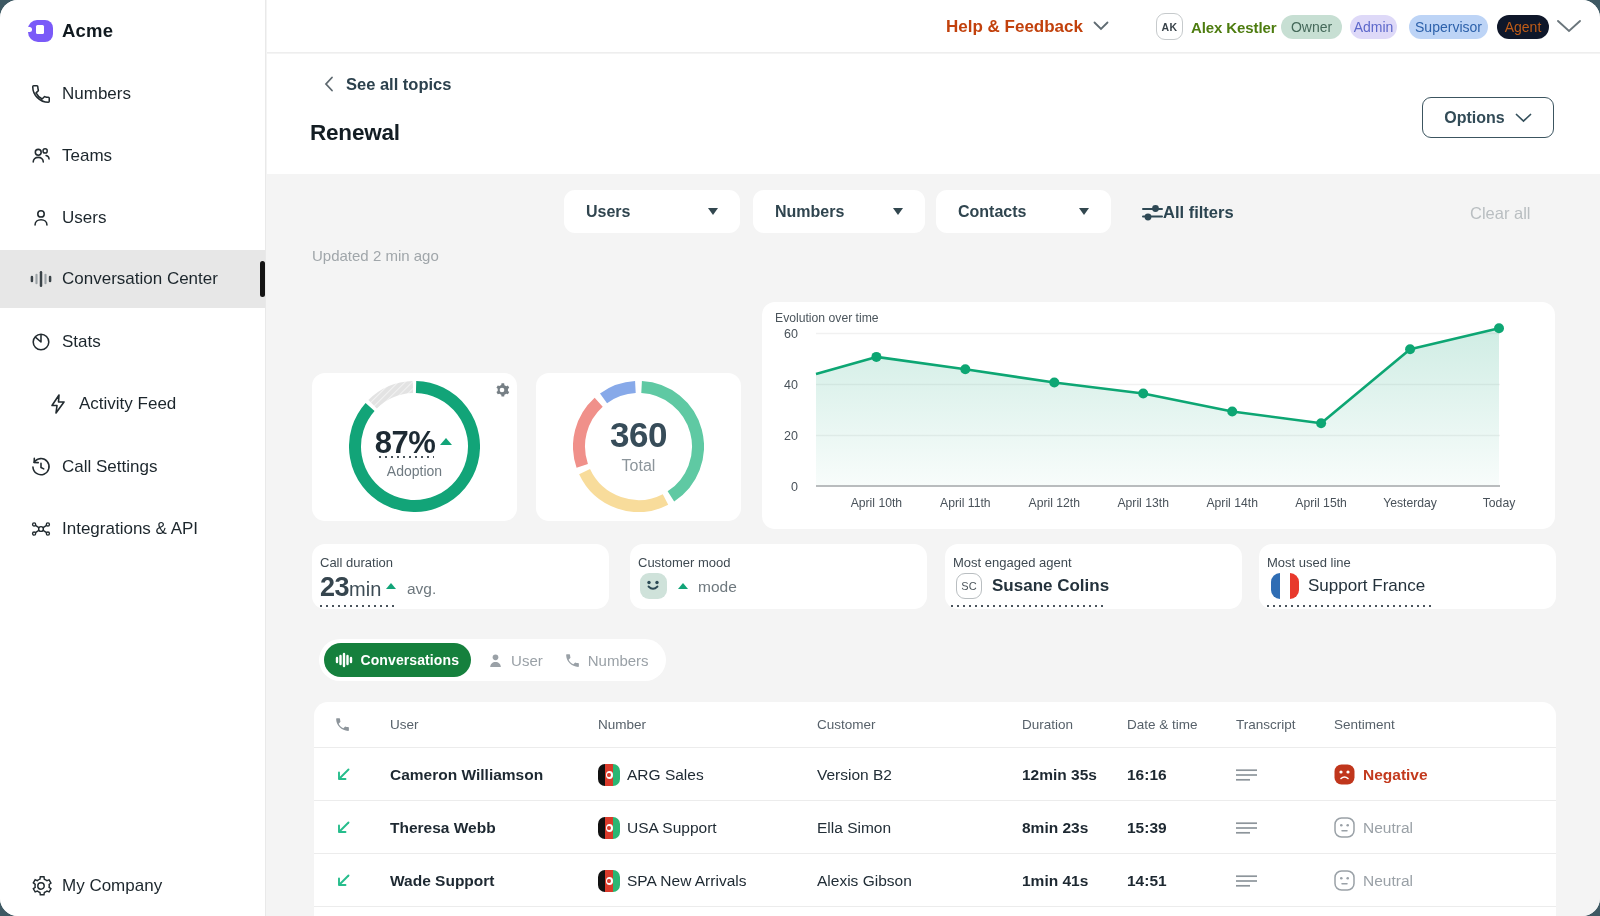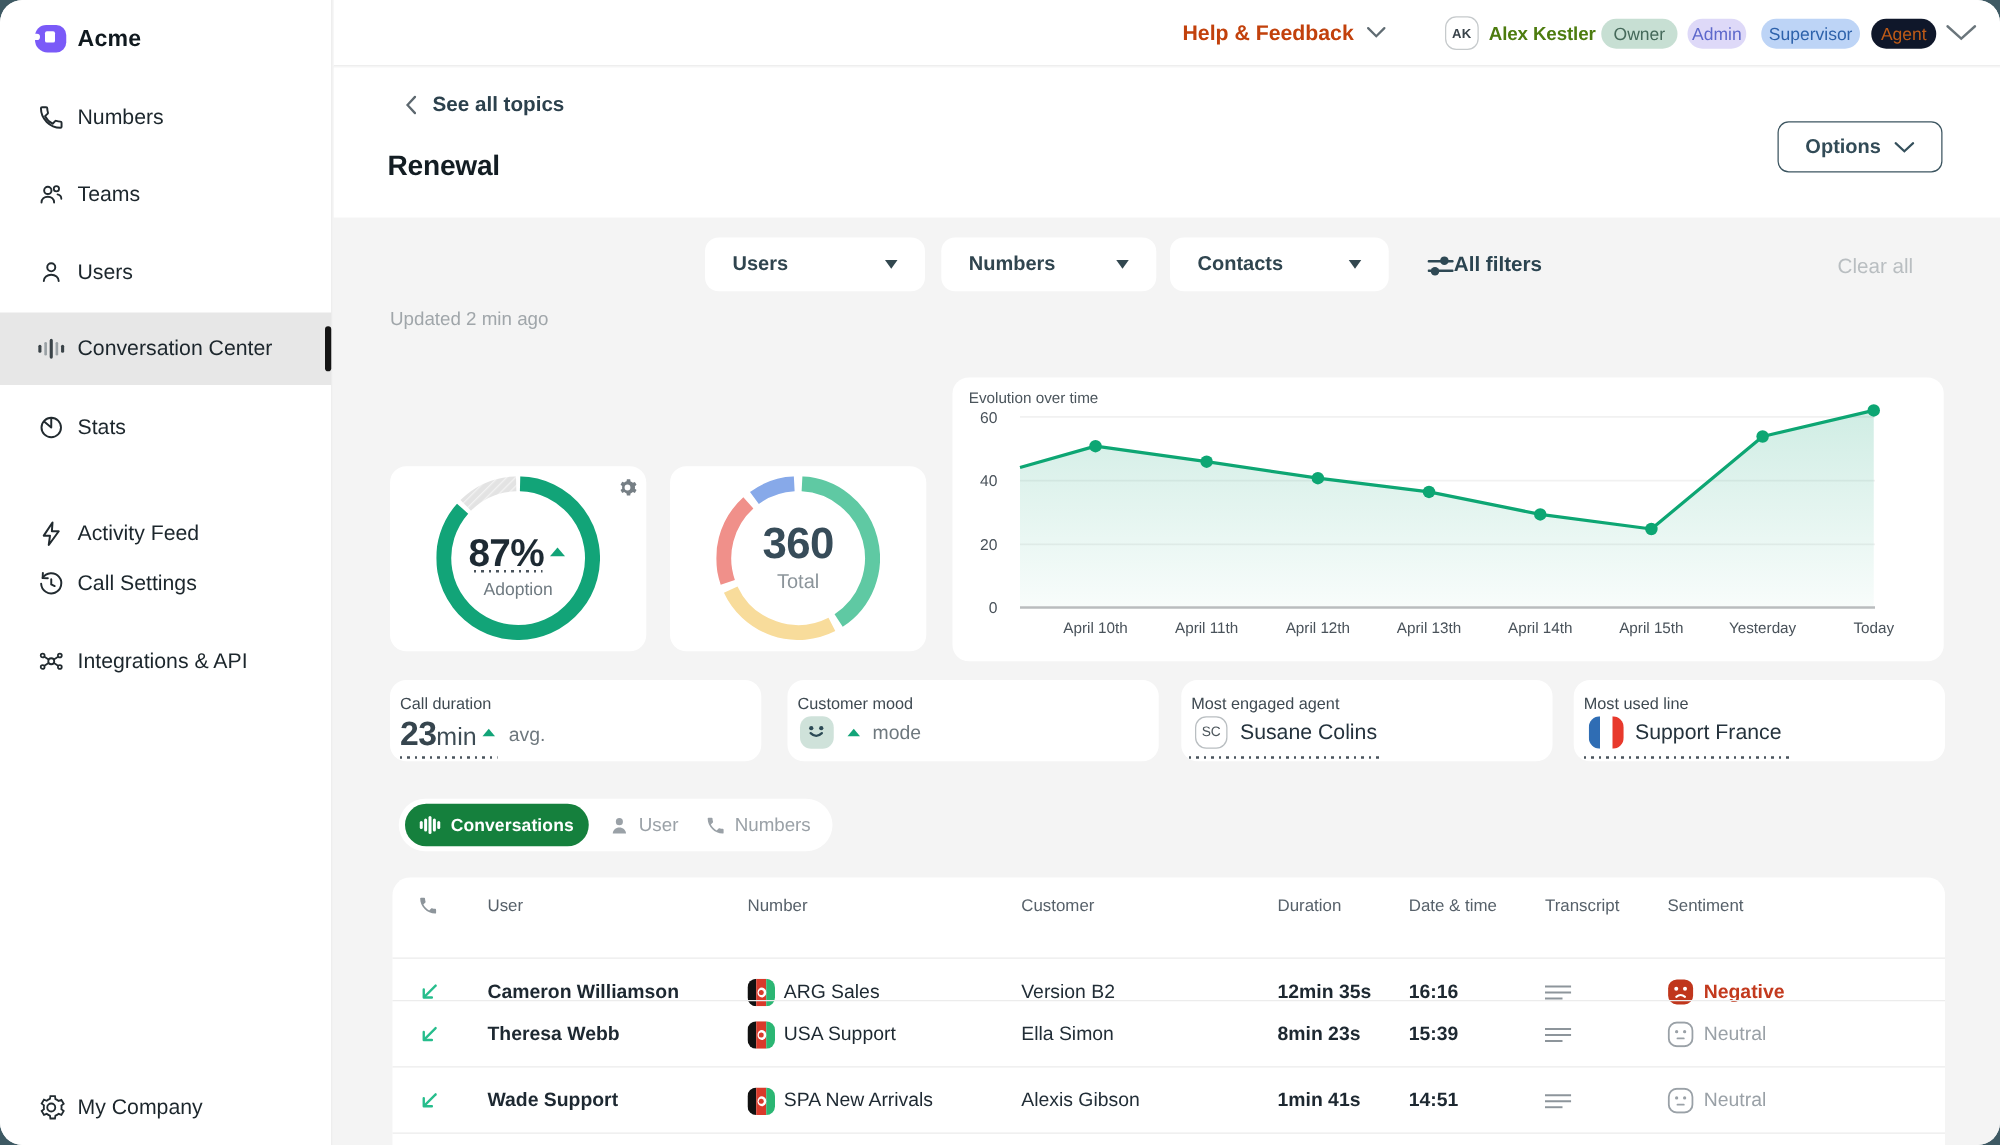--- a/index.html
+++ b/index.html
@@ -135,21 +135,21 @@
         </div>
         <div class="nav-item" style="top:322px;">
           <span class="ic">
             <svg width="22" height="22" viewBox="0 0 24 24">
               <circle cx="12" cy="12" r="8.5" fill="none" stroke="#222b30" stroke-width="1.7"></circle>
               <path d="M12 3.5 V12 L5.5 6.5" fill="none" stroke="#222b30" stroke-width="1.7" stroke-linejoin="round"></path>
             </svg>
           </span>
           <span class="lbl">Stats</span>
         </div>
-        <div class="nav-item" style="top:407px;">
+        <div class="nav-item" style="top:384px;margin-left:17px;">
           <span class="ic">
             <svg width="18" height="22" viewBox="0 0 18 22">
               <path d="M10 2 L3 12.5 H8 L7 20 L15 9 H9.5 Z" fill="none" stroke="#222b30" stroke-width="1.6" stroke-linejoin="round"></path>
             </svg>
           </span>
           <span class="lbl">Activity Feed</span>
         </div>
         <div class="nav-item" style="top:447px;">
           <span class="ic">
             <svg width="22" height="22" viewBox="0 0 24 24">
@@ -324,21 +324,21 @@
           <circle cx="17" cy="9.5" r="1.7" fill="#2c4a55"></circle>
           <path d="M8.5 13.5 Q13 18 17.5 13.5" fill="none" stroke="#2c4a55" stroke-width="1.8" stroke-linecap="round"></path>
         </svg>
     </div>
     <div class="abs" style="left:48px; top:39px; width:0; height:0; border-left:5.5px solid transparent; border-right:5.5px solid transparent; border-bottom:6.5px solid #12a478;"></div>
     <div class="abs" style="left:68px; top:34px; font-size:15.5px; color:#6e787e;">mode</div>
   </div>
   <div class="card statcard" style="left:945px; width:297px;">
     <div class="stlabel">Most engaged agent</div>
     <div class="abs" style="left:11px; top:29px; width:26px; height:26px; border:1.4px solid #b9bec1; border-radius:9px; display:flex; align-items:center; justify-content:center; font-size:11px; color:#4d565c; font-weight:500;">SC</div>
-    <div class="abs" style="left:47px; top:32px; font-size:17px; font-weight:400; color:#24323c;">Susane Colins</div>
+    <div class="abs" style="left:47px; top:32px; font-size:17px; font-weight:700; color:#24323c;">Susane Colins</div>
     <div class="dotline" style="left:6px; top:61px; width:154px;"></div>
   </div>
   <div class="card statcard" style="left:1259px; width:297px;">
     <div class="stlabel">Most used line</div>
     <div class="abs" style="left:12px; top:29px; width:28px; height:26px; border-radius:9px; overflow:hidden;">
       <div class="abs" style="left:0; top:0; width:9.3px; height:26px; background:#2f6db4;"></div>
       <div class="abs" style="left:9.3px; top:0; width:9.3px; height:26px; background:#fff;"></div>
       <div class="abs" style="left:18.6px; top:0; width:9.4px; height:26px; background:#e8392c;"></div>
     </div>
     <div class="abs" style="left:49px; top:32px; font-size:17px; font-weight:500; color:#24323c;">Support France</div>
@@ -376,21 +376,21 @@
         <path fill="#8d959b" d="M6.6 10.8c1.4 2.8 3.8 5.1 6.6 6.6l2.2-2.2c.3-.3.7-.4 1-.2 1.1.4 2.3.6 3.6.6.6 0 1 .4 1 1V20c0 .6-.4 1-1 1C10.8 21 3 13.2 3 4c0-.6.4-1 1-1h3.5c.6 0 1 .4 1 1 0 1.2.2 2.4.6 3.6.1.3 0 .7-.2 1l-2.3 2.2z"></path>
       </svg>
     <div class="th" style="left:76px;">User</div>
     <div class="th" style="left:284px;">Number</div>
     <div class="th" style="left:503px;">Customer</div>
     <div class="th" style="left:708px;">Duration</div>
     <div class="th" style="left:813px;">Date &amp; time</div>
     <div class="th" style="left:922px;">Transcript</div>
     <div class="th" style="left:1020px;">Sentiment</div>
     <div id="rows">
-        <div class="row" style="top:45px;margin-top:19px;">
+        <div class="row" style="top:45px;">
           <svg class="abs" style="left:22px; top:19px;" width="15" height="15" viewBox="0 0 15 15">
             <path d="M12.5 2.5 L3.5 11.5" stroke="#26bd8c" stroke-width="1.9" stroke-linecap="round"></path>
             <path d="M3 5.5 V12 H9.5" fill="none" stroke="#26bd8c" stroke-width="1.9" stroke-linecap="round" stroke-linejoin="round"></path>
           </svg>
           <div class="cell cname">Cameron Williamson</div>
           <div class="cell cnum"><span class="flagaf">
               <span class="abs" style="left:0;top:0;width:7.3px;height:22px;background:#111;"></span>
               <span class="abs" style="left:7.3px;top:0;width:7.4px;height:22px;background:#d93a2b;"></span>
               <span class="abs" style="left:14.7px;top:0;width:7.3px;height:22px;background:#2bb673;"></span>
               <span class="abs" style="left:7.5px;top:7px;width:7px;height:8px;background:#fff;border-radius:50%;"></span>

